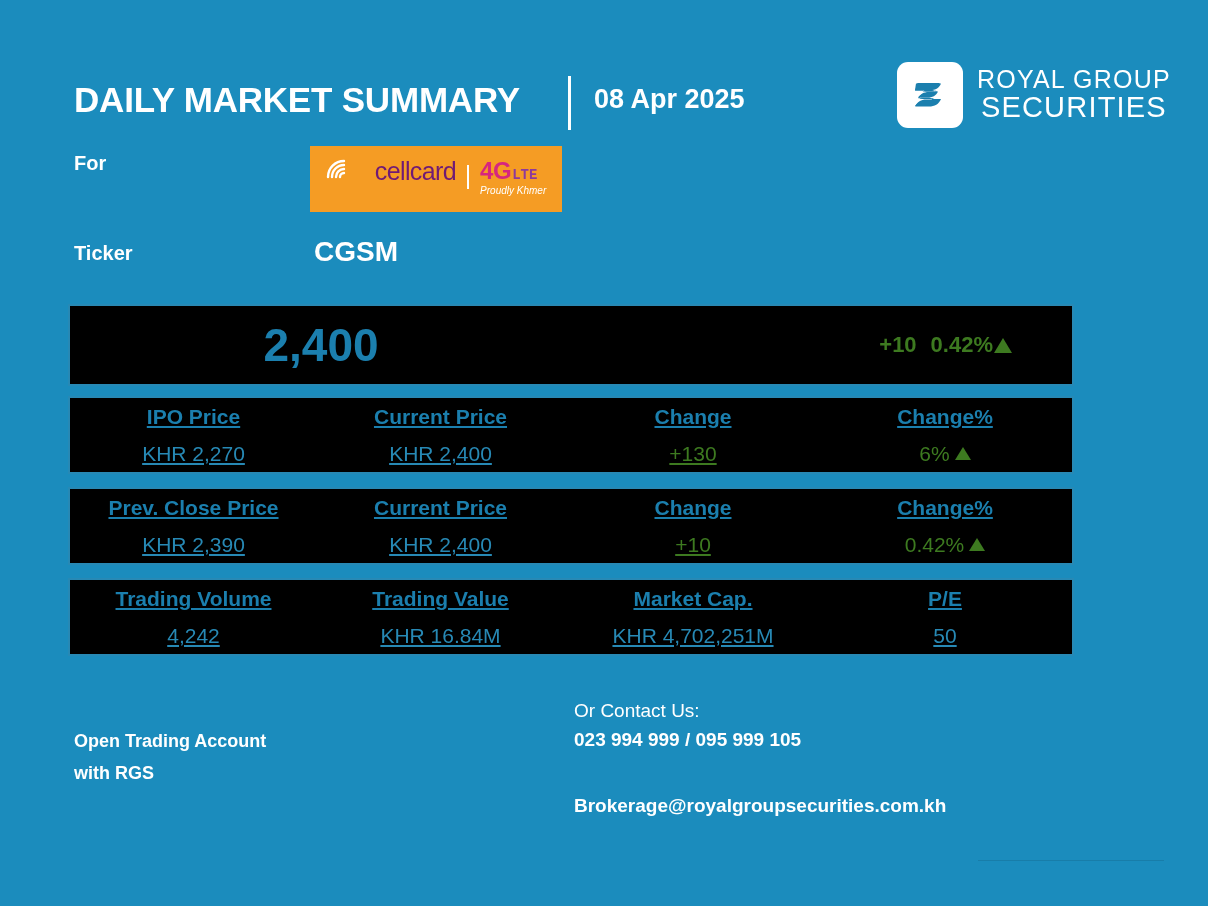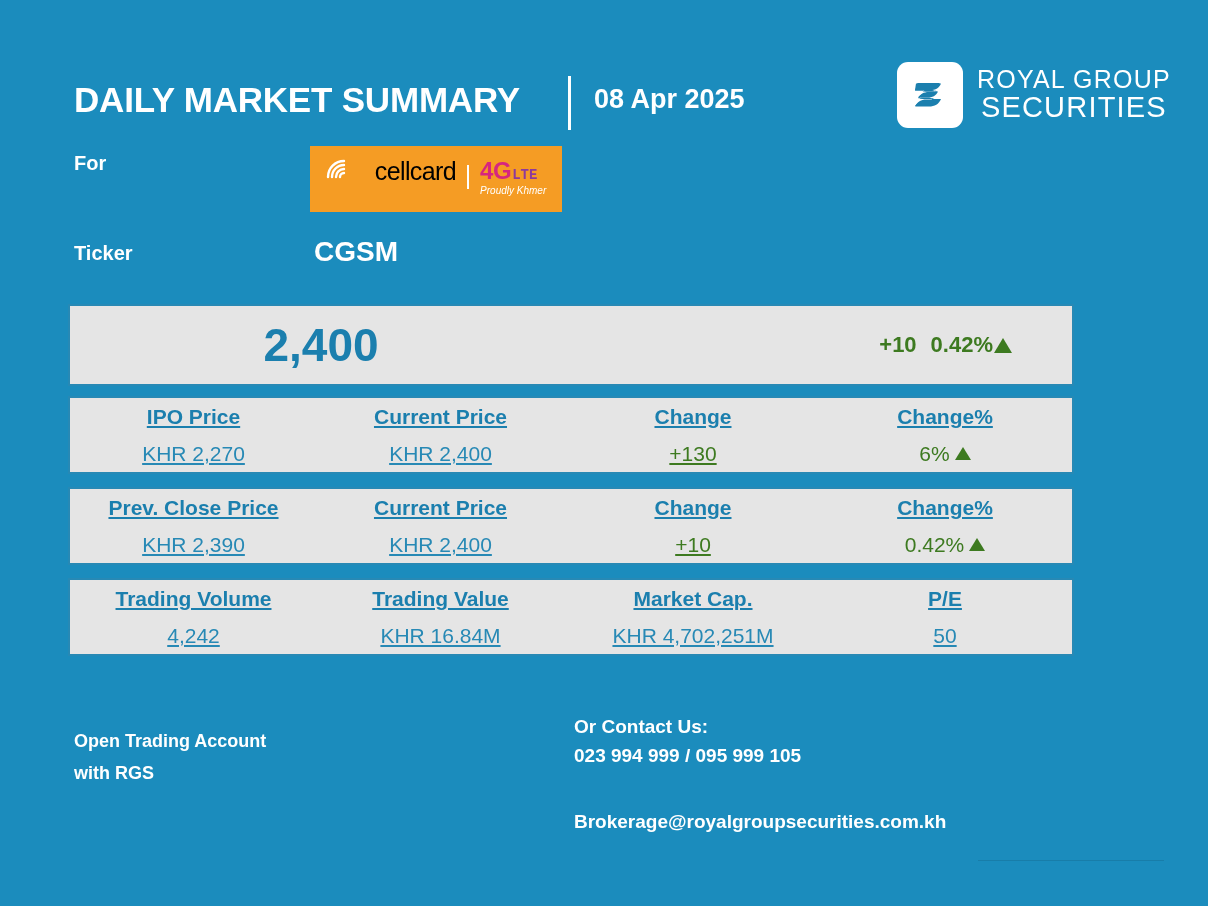--- a/index.html
+++ b/index.html
@@ -95,21 +95,21 @@
     gap: 6px;
     transform: translateY(-2px);
   }
   .cc-wordmark {
     display: flex;
     align-items: center;
     gap: 4px;
   }
   .cc-name {
     font-size: 25px;
-    color: #000000;
+    color: #701a75;
     font-weight: 400;
     letter-spacing: -0.6px;
     line-height: 1;
     margin-left: 23px;
   }
   .cc-bar {
     width: 2px; height: 24px;
     background: #ffffff;
     margin: 0 5px;
     align-self: center;
@@ -159,21 +159,21 @@
     font-size: 28px;
     font-weight: bold;
     color: #ffffff;
   }
 
   
   .card {
     position: absolute;
     left: 68px;
     width: 1006px;
-    background: #e5e5e5;
+    background: #000000;
     border: 2px solid #2789b5;
     box-sizing: border-box;
   }
   .card-price { top: 304px; height: 82px; }
   .card-r1    { top: 396px; height: 78px; }
   .card-r2    { top: 487px; height: 78px; }
   .card-r3    { top: 578px; height: 78px; }
 
   .price-row {
     position: relative;
@@ -263,23 +263,22 @@
     color: #ffffff;
     line-height: 1.75;
   }
   .footer-right {
     position: absolute;
     left: 574px; top: 696px;
     color: #ffffff;
   }
   .fc-label {
     font-size: 19px;
-    font-weight: 700;
+    font-weight: 400;
     line-height: 1.55;
-    margin-top: 16px;
   }
   .fc-phone {
     font-size: 19px;
     font-weight: bold;
     line-height: 1.55;
   }
   .fc-email {
     font-size: 19px;
     font-weight: bold;
     margin-top: 40px;

